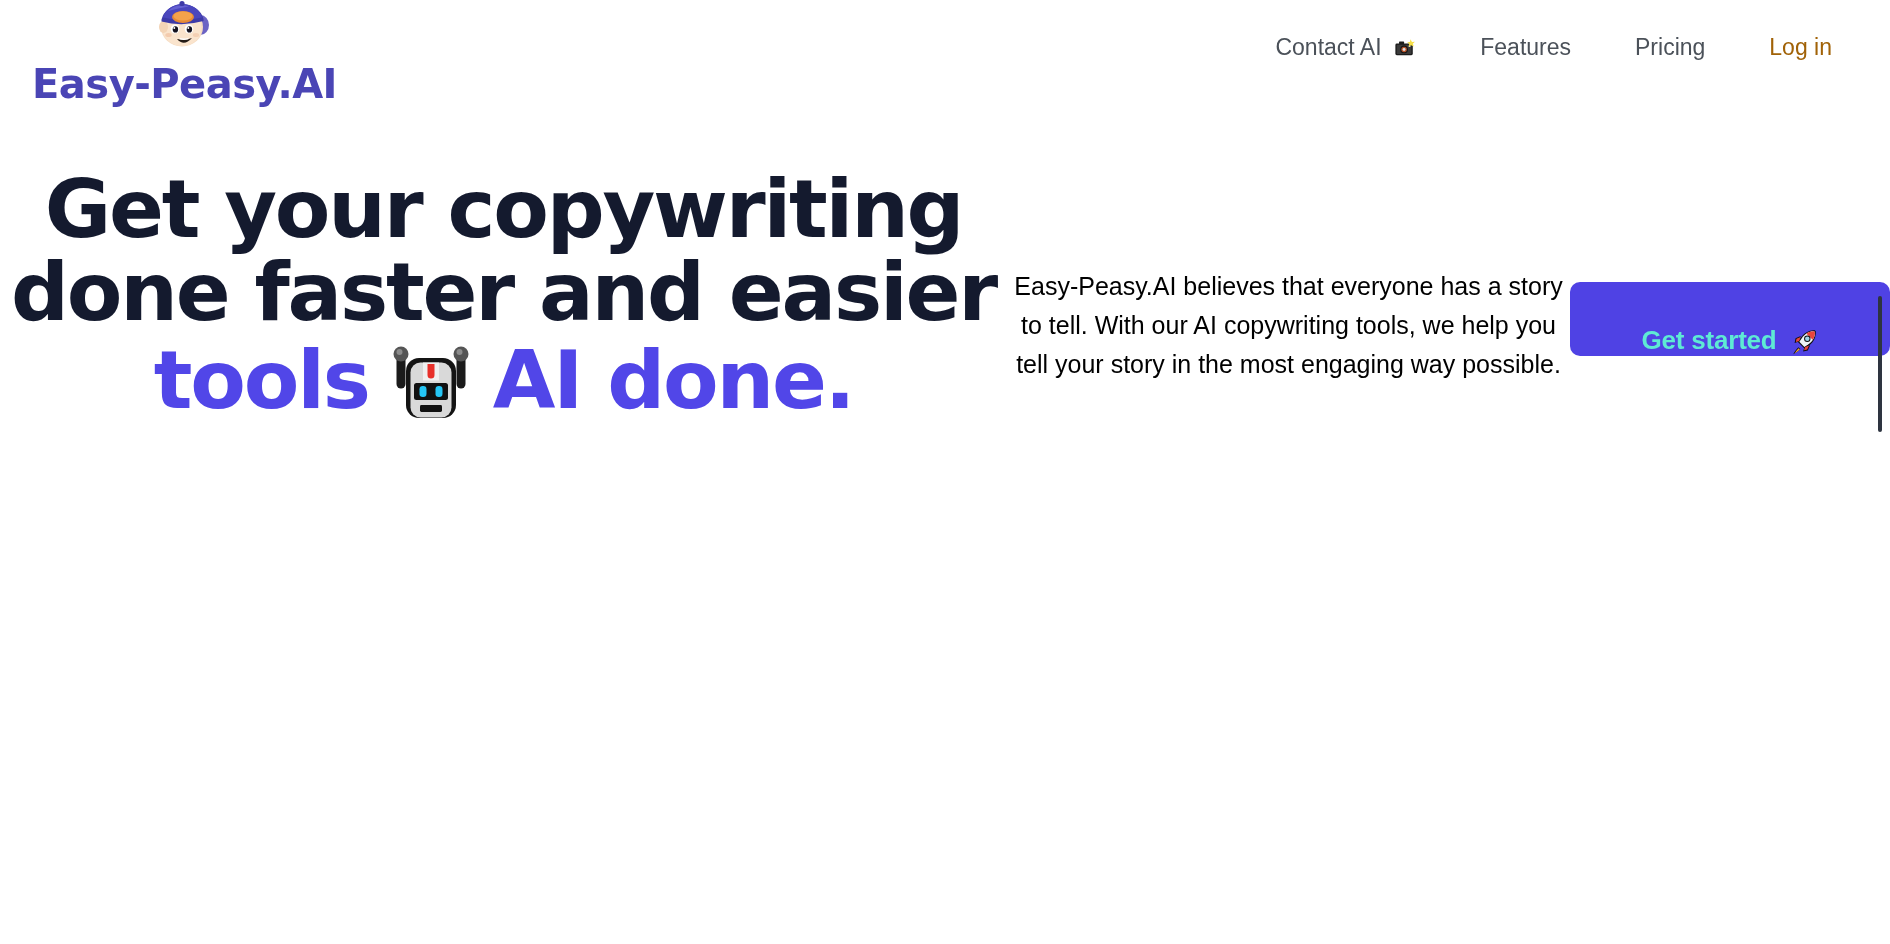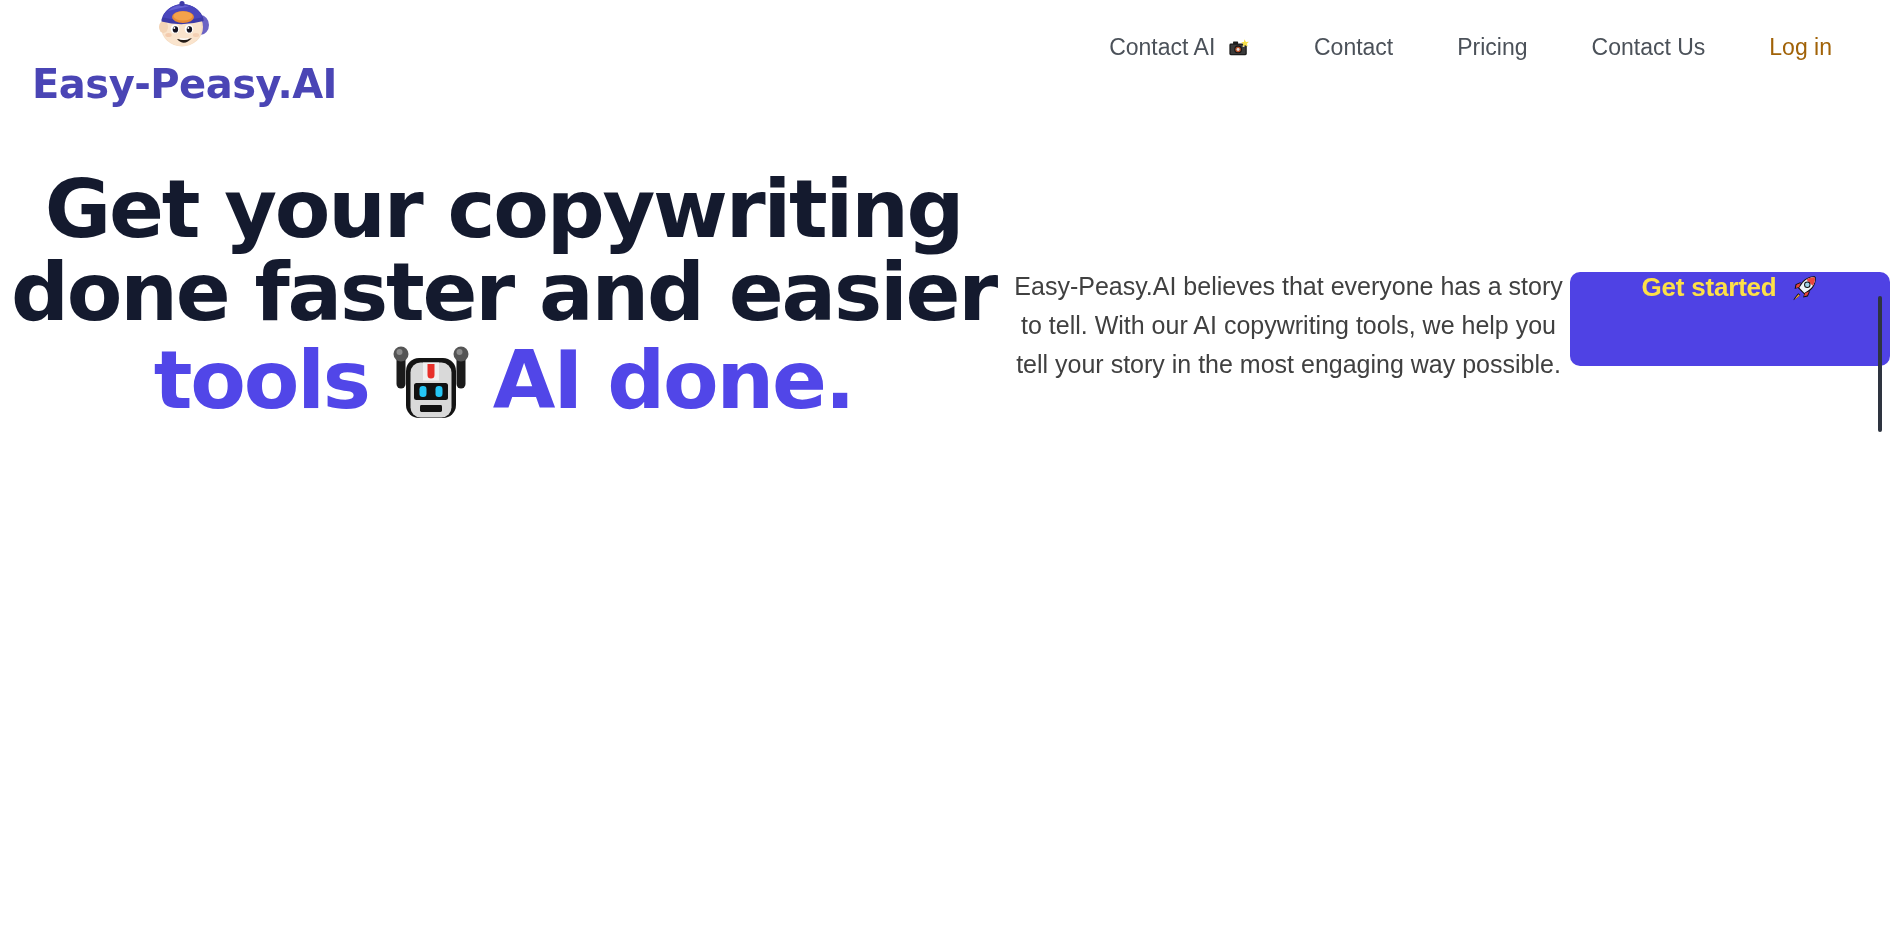--- a/index.html
+++ b/index.html
@@ -127,38 +127,38 @@
     position: relative;
   }
 
   .hero-sub {
     width: 900px;
     margin-top: 61px;
     text-align: center;
     font-size: 25px;
     line-height: 1.55;
     font-weight: 400;
-    color: #404040;
+    color: #000000;
   }
 
   .cta-wrap {
     margin-top: 48px;
   }
 
   .cta-button {
     display: inline-flex;
-    align-items: flex-start;
+    align-items: flex-end;
     justify-content: center;
     gap: 12px;
     width: 320px;
-    height: 94px;
+    height: 74px;
     border: none;
     border-radius: 10px;
     background: #4f42e4;
-    color: #fde047;
+    color: #5eead4;
     font-family: "Liberation Sans", sans-serif;
     font-size: 26px;
     font-weight: 700;
     letter-spacing: -0.2px;
     cursor: pointer;
   }
 
   .rocket-emoji {
     font-family: "DejaVu Sans", sans-serif;
     display: inline-block;
@@ -245,30 +245,27 @@
             <circle cx="11" cy="13.6" r="4.2" fill="#151515"></circle>
             <circle cx="11" cy="13.6" r="3" fill="#b8532a"></circle>
             <circle cx="11" cy="13.6" r="1.6" fill="#e0e0e0"></circle>
             <circle cx="17" cy="10" r="1" fill="#d8d8d8"></circle>
             <path d="M18 2.5 L19.6 5.4 L22.8 5.2 L20.6 7.4 L21.6 10.3 L18.6 8.9 L15.9 10.6 L16.6 7.5 L14.4 5.6 L17.3 5.4 Z" fill="#f6e04a"></path>
           </svg>
         </span>
       </a>
 
       <a class="nav-link" href="#">
-        <span>Contact</span>
+        <span>Features</span>
       </a>
 
       <a class="nav-link" href="#">
         <span>Pricing</span>
       </a>
 
-      <a class="nav-link" href="#">
-        <span>Contact Us</span>
-      </a>
 
       <a class="nav-link accent" href="#">
         <span>Log in</span>
       </a>
 
     </nav>
   </header>
 
   <section class="hero">
 

